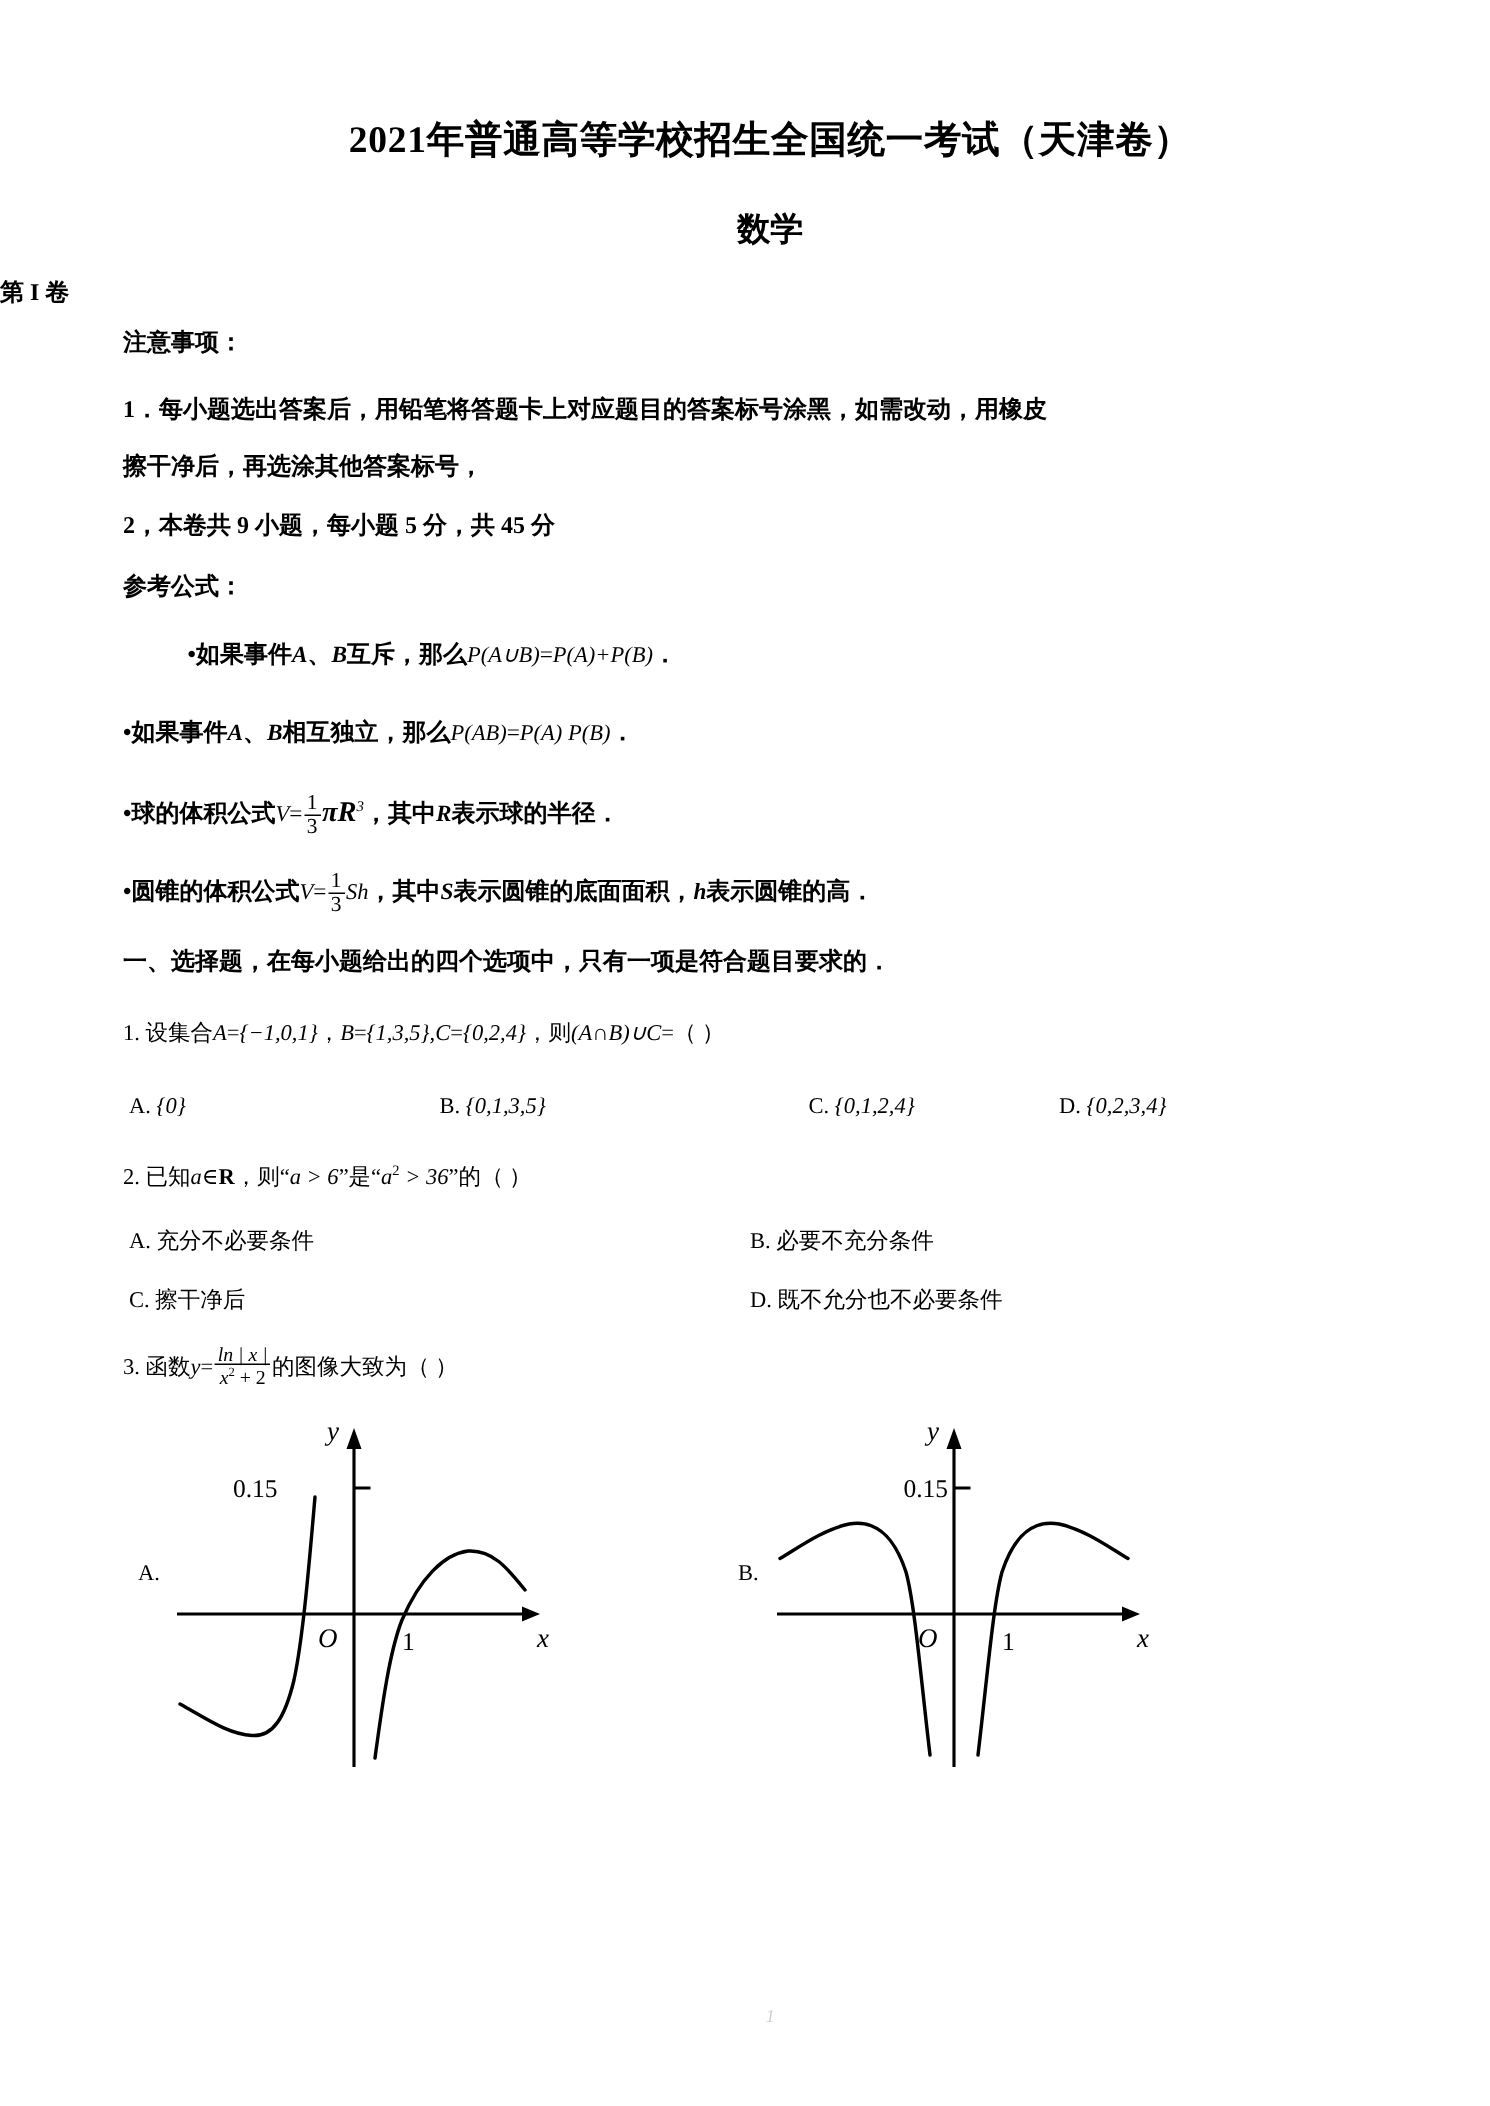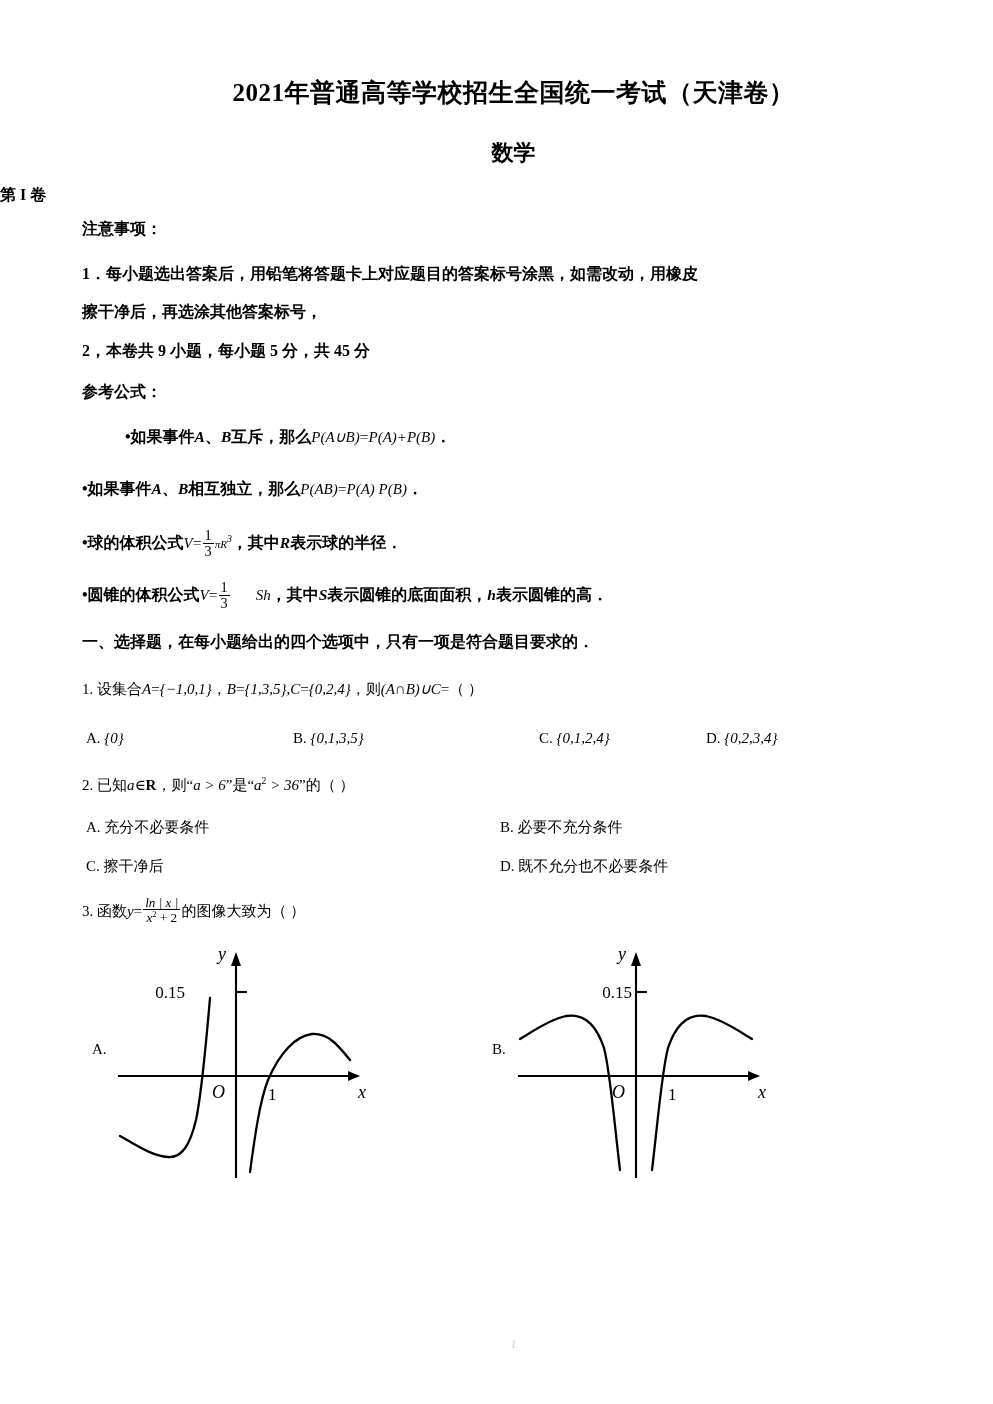--- a/index.html
+++ b/index.html
@@ -128,25 +128,25 @@
 
   <div class="ln" style="top:428px;margin-left:43px;">
     <span class="bold">•如果事件</span><span class="mbold">A</span><span class="bold">、</span><span class="mbold">B</span><span class="bold">互斥，那么</span><span class="mi" style="font-size:15px;">P(A∪B)</span><span class="mup">=</span><span class="mi" style="font-size:15px;">P(A)+P(B)</span><span class="bold">．</span>
   </div>
 
   <div class="ln" style="top:480px;">
     <span class="bold">•如果事件</span><span class="mbold">A</span><span class="bold">、</span><span class="mbold">B</span><span class="bold">相互独立，那么</span><span class="mi" style="font-size:15px;">P(AB)</span><span class="mup">=</span><span class="mi" style="font-size:15px;">P(A) P(B)</span><span class="bold">．</span>
   </div>
 
   <div class="ln" style="top:528px;">
-    <span class="bold">•球的体积公式</span><span class="mi" style="font-size:15px;">V</span><span class="mup">=</span><span class="frac"><span class="num">1</span><span class="den">3</span></span><span class="mi" style="font-size:11px;">πR</span><sup class="sup mi">3</sup><span class="bold">，其中</span><span class="mbold">R</span><span class="bold">表示球的半径．</span>
+    <span class="bold">•球的体积公式</span><span class="mi" style="font-size:15px;">V</span><span class="mup">=</span><span class="frac"><span class="num">1</span><span class="den">3</span></span><span class="mi" style="font-size:19px;font-weight:bold;">πR</span><sup class="sup mi">3</sup><span class="bold">，其中</span><span class="mbold">R</span><span class="bold">表示球的半径．</span>
   </div>
 
   <div class="ln" style="top:580px;">
-    <span class="bold">•圆锥的体积公式</span><span class="mi" style="font-size:15px;">V</span><span class="mup">=</span><span class="frac"><span class="num">1</span><span class="den">3</span></span><span class="mi" style="font-size:15px;margin-left:25px;">Sh</span><span class="bold">，其中</span><span class="mbold">S</span><span class="bold">表示圆锥的底面面积，</span><span class="mbold">h</span><span class="bold">表示圆锥的高．</span>
+    <span class="bold">•圆锥的体积公式</span><span class="mi" style="font-size:15px;">V</span><span class="mup">=</span><span class="frac"><span class="num">1</span><span class="den">3</span></span><span class="mi" style="font-size:15px;">Sh</span><span class="bold">，其中</span><span class="mbold">S</span><span class="bold">表示圆锥的底面面积，</span><span class="mbold">h</span><span class="bold">表示圆锥的高．</span>
   </div>
 
   <div class="ln bold" style="top:633px;">一、选择题，在每小题给出的四个选项中，只有一项是符合题目要求的．</div>
 
   <div class="ln q" style="top:681px;">
     <span>1.</span>
     <span>设集合</span><span class="mi">A</span><span>=</span><span class="mi">{−1,0,1}</span><span>，</span><span class="mi">B</span><span>=</span><span class="mi">{1,3,5}</span><span>,</span><span class="mi">C</span><span>=</span><span class="mi">{0,2,4}</span><span>，则</span><span class="mi">(A∩B)∪C</span><span>=（        ）</span>
   </div>
 
   <div class="opt" style="left:86px; top:730px;">

